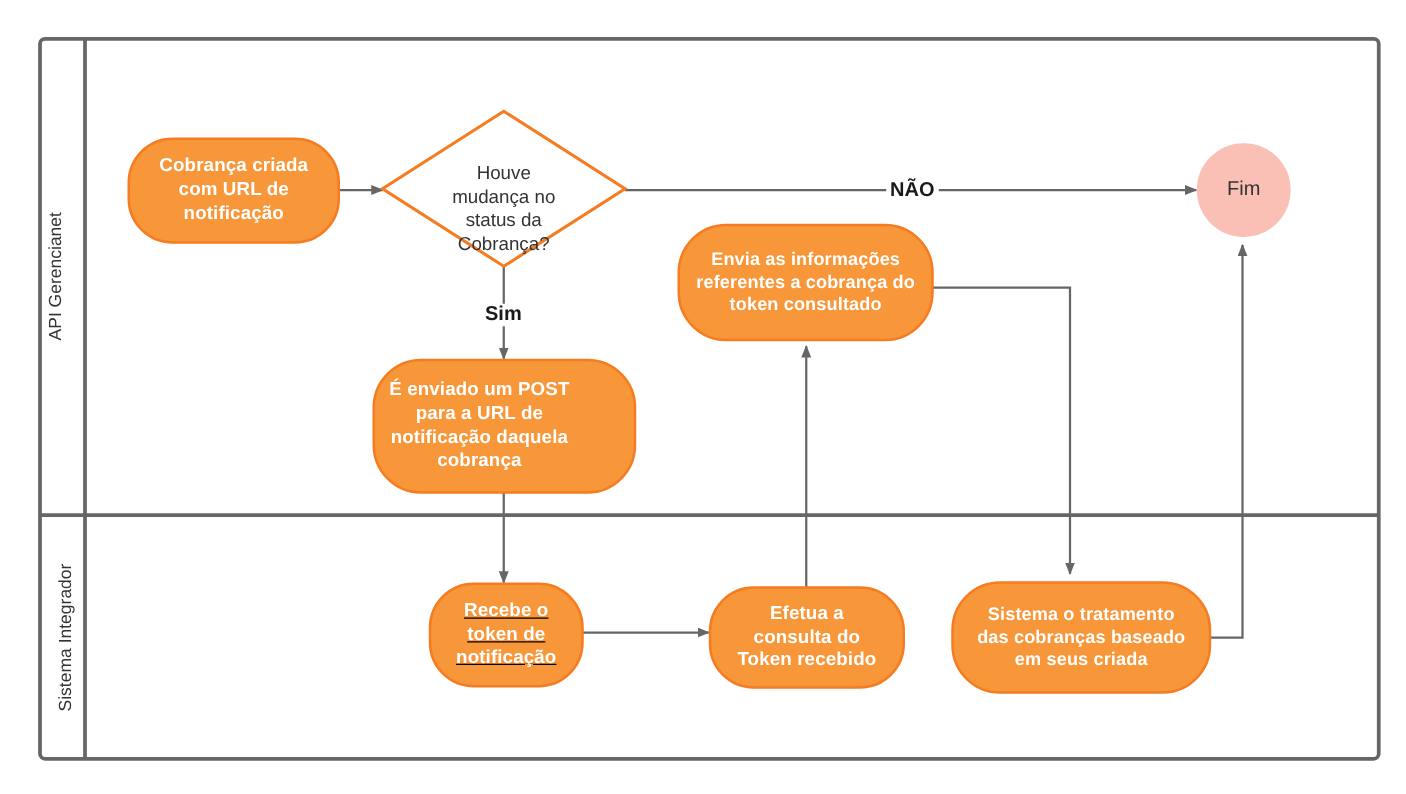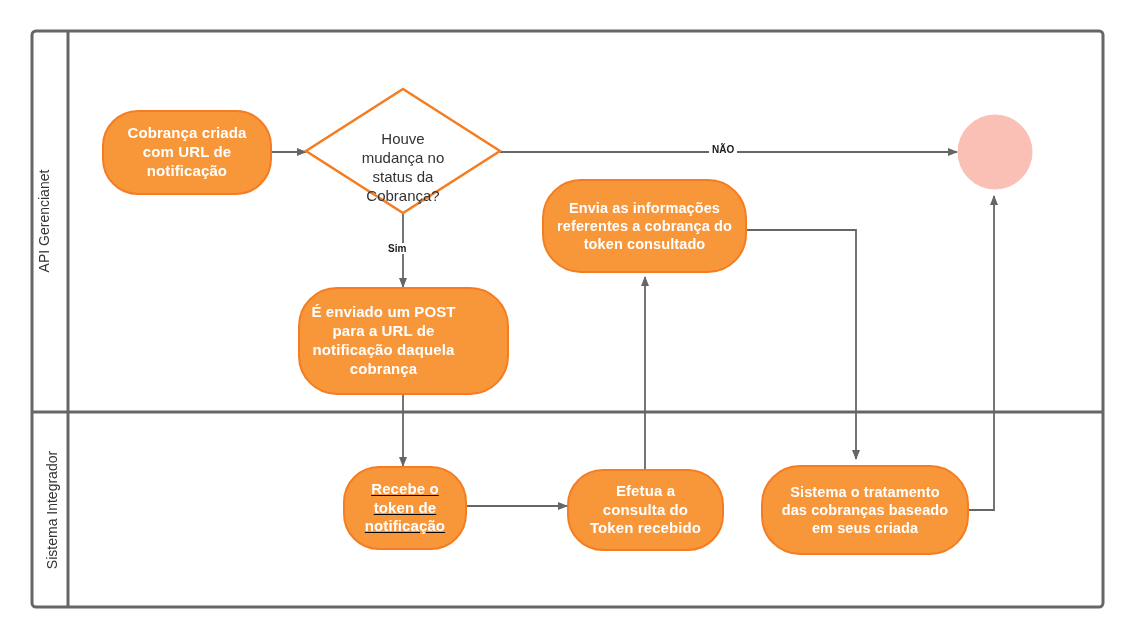--- a/index.html
+++ b/index.html
@@ -50,21 +50,21 @@
   }
   .terminator-label {
     color: #333333;
     font-weight: normal;
     font-size: 16px;
   }
   .edge-label {
     position: absolute;
     color: #1a1a1a;
     font-weight: bold;
-    font-size: 10px;
+    font-size: 16px;
     background: #ffffff;
     padding: 0 3px;
     white-space: nowrap;
     text-align: center;
     pointer-events: none;
   }
   .lane-title {
     position: absolute;
     color: #333333;
     font-size: 14px;
@@ -151,20 +151,25 @@
 
   <div class="node-label" style="left:318px; top:90px; width:170px; height:122px;">
     <div class="decision-label">
       <div>Houve</div>
       <div>mudança no</div>
       <div>status da</div>
       <div>Cobrança?</div>
     </div>
   </div>
 
+  <div class="node-label" style="left:958px; top:115px; width:74px; height:74px;">
+    <div class="terminator-label">
+      <div>Fim</div>
+    </div>
+  </div>
 
   <div class="node-label" style="left:299px; top:288px; width:169px; height:106px;text-align:center;">
     <div class="proc-label">
       <div>É enviado um POST</div>
       <div>para a URL de</div>
       <div>notificação daquela</div>
       <div>cobrança</div>
     </div>
   </div>
 

